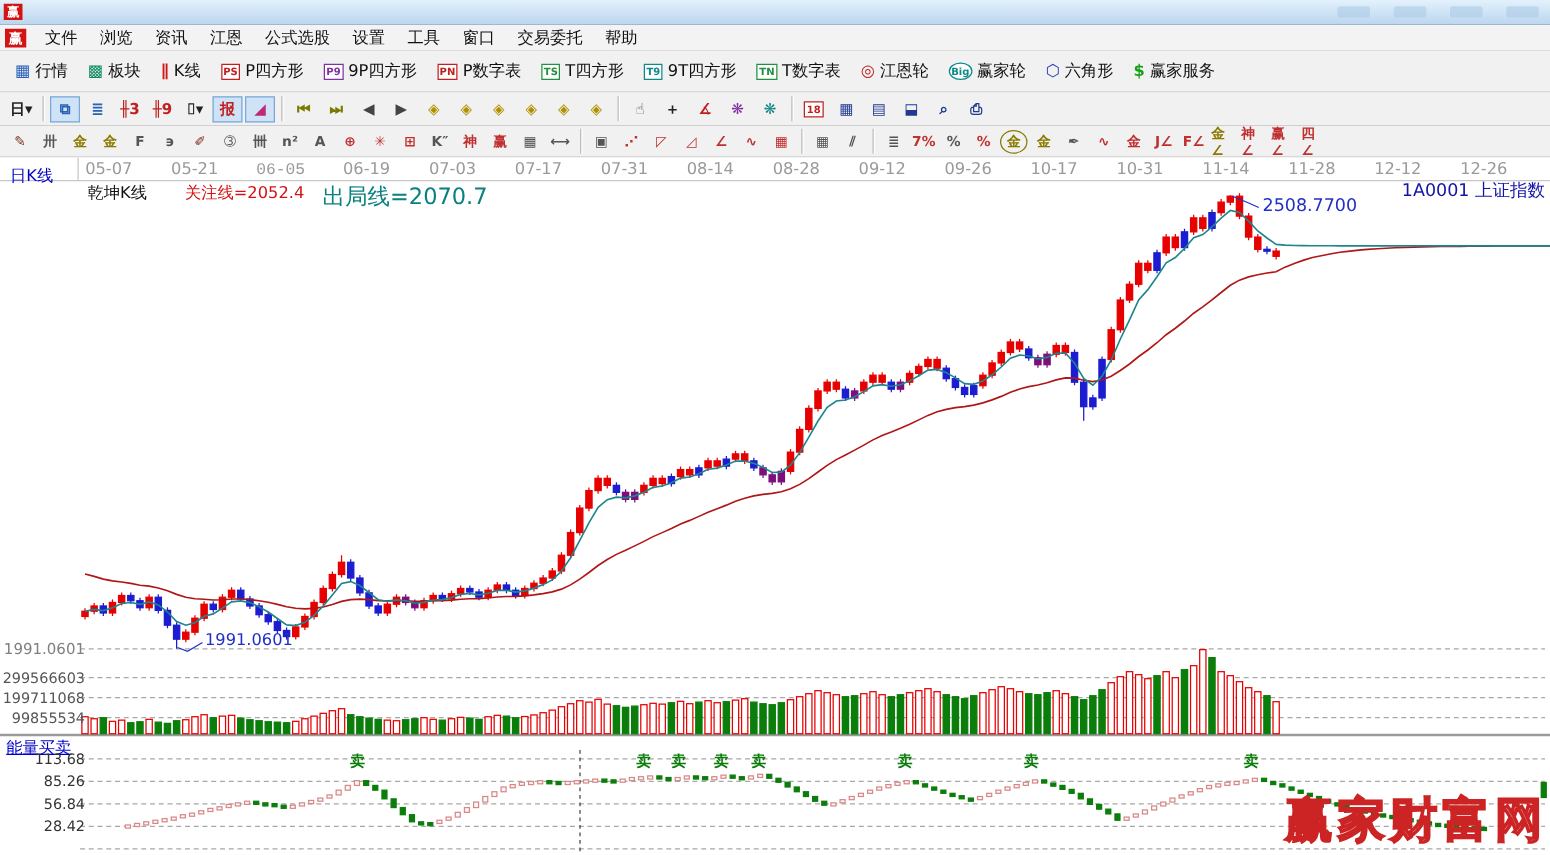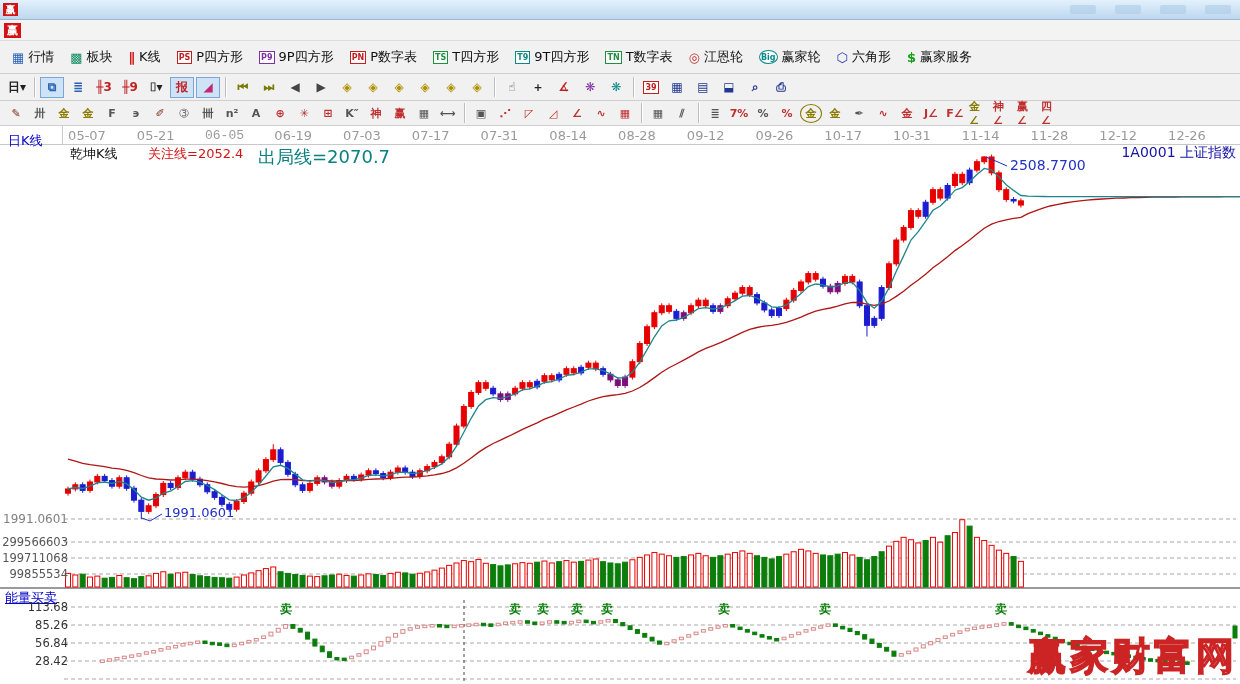--- a/index.html
+++ b/index.html
@@ -57,20 +57,32 @@
 <div class="titlebar">
   <div class="applogo">赢</div>
   <div class="ghost" style="left:1070px"></div>
   <div class="ghost" style="left:1115px"></div>
   <div class="ghost" style="left:1160px"></div>
   <div class="ghost" style="left:1205px"></div>
 </div>
 
 <div class="menubar">
   <div class="menulogo">赢</div>
+  <div id="menu-items" style="display:flex">
+      <div class="menu-item">文件</div>
+      <div class="menu-item">浏览</div>
+      <div class="menu-item">资讯</div>
+      <div class="menu-item">江恩</div>
+      <div class="menu-item">公式选股</div>
+      <div class="menu-item">设置</div>
+      <div class="menu-item">工具</div>
+      <div class="menu-item">窗口</div>
+      <div class="menu-item">交易委托</div>
+      <div class="menu-item">帮助</div>
+    </div>
 </div>
 
 <div class="tb tb1" id="toolbar-main">
     <div class="btn">
       <span class="glyph" style="color: rgb(42, 98, 184);">▦</span>
       <span>行情</span>
     </div>
     <div class="btn">
       <span class="glyph" style="color: rgb(12, 138, 98);">▩</span>
       <span>板块</span>
@@ -142,21 +154,21 @@
     <div class="icon-btn" style="color: rgb(176, 144, 0);">◈</div>
     <div class="icon-btn" style="color: rgb(176, 144, 0);">◈</div>
     <div class="sep"></div>
     <div class="icon-btn" style="color: rgb(85, 85, 85);">☝</div>
     <div class="icon-btn" style="color: rgb(34, 34, 34);">＋</div>
     <div class="icon-btn" style="color: rgb(192, 32, 32);">∡</div>
     <div class="icon-btn" style="color: rgb(128, 48, 160);">❋</div>
     <div class="icon-btn" style="color: rgb(16, 136, 136);">❋</div>
     <div class="sep"></div>
     <div class="icon-btn">
-      <span class="badge" style="border-color: rgb(192, 32, 32); color: rgb(192, 32, 32);">39</span>
+      <span class="badge" style="border-color: rgb(192, 32, 32); color: rgb(192, 32, 32);">18</span>
     </div>
     <div class="icon-btn" style="color: rgb(32, 56, 144);">▦</div>
     <div class="icon-btn" style="color: rgb(32, 56, 144);">▤</div>
     <div class="icon-btn" style="color: rgb(32, 56, 144);">⬓</div>
     <div class="icon-btn" style="color: rgb(32, 56, 144);">⌕</div>
     <div class="icon-btn" style="color: rgb(32, 56, 144);">⎙</div>
   </div>
 <div class="tb tb3" id="toolbar-draw">
     <div class="icon-btn" style="color: rgb(128, 48, 32);">✎</div>
     <div class="icon-btn" style="color: rgb(85, 85, 85);">卅</div>

